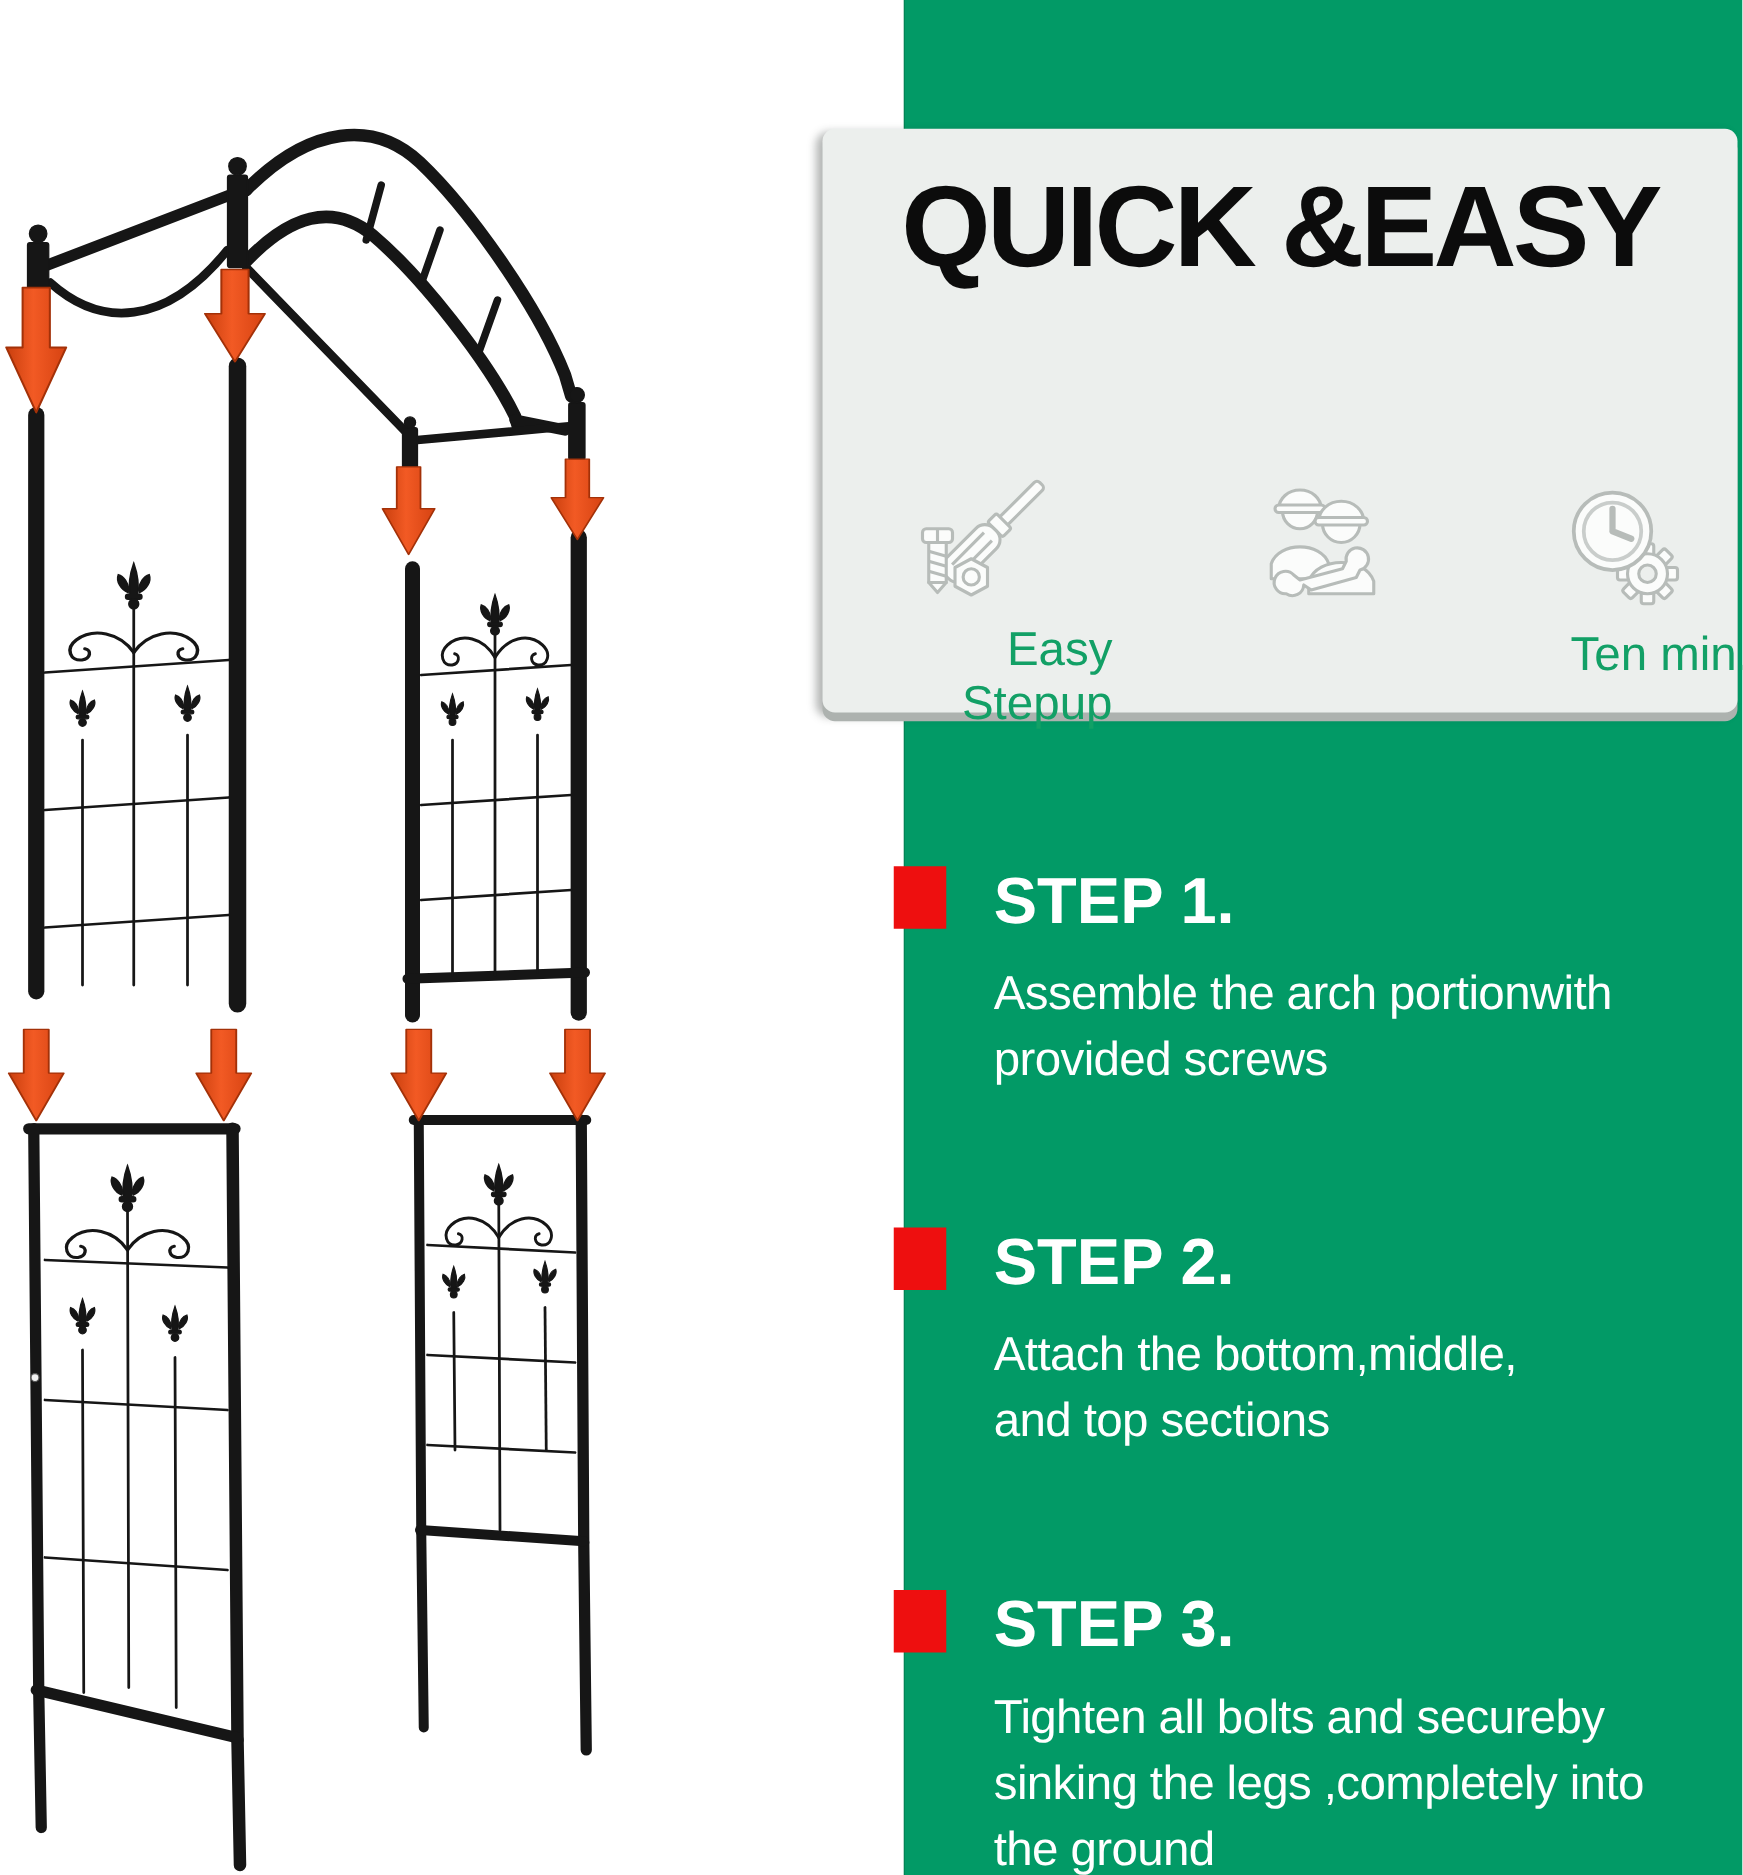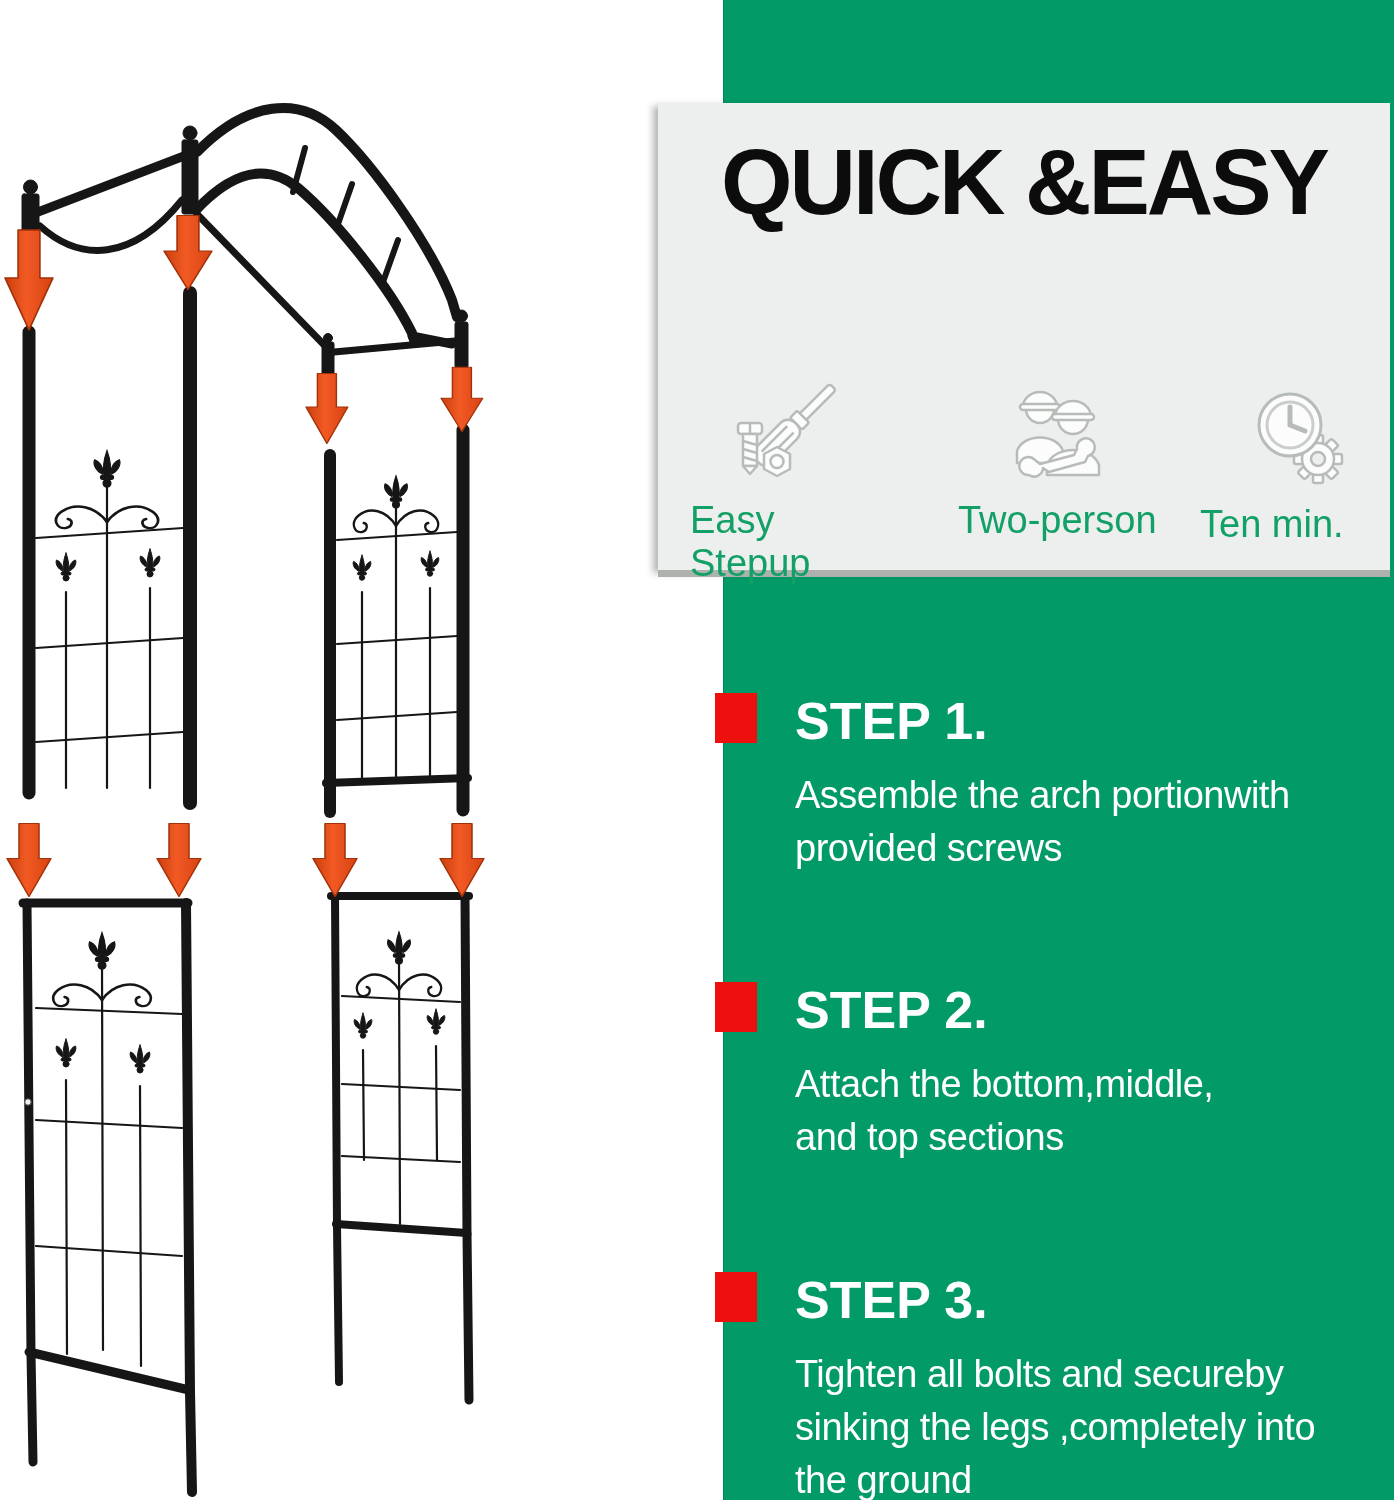--- a/index.html
+++ b/index.html
@@ -9,25 +9,26 @@
   }
   .green-band{
     position:absolute;left:723px;top:0;width:671px;height:1500px;
     background:#029a66;border-left:1px solid rgba(0,70,40,.25);
   }
   .diagram-svg{position:absolute;left:0;top:0;}
   .card{
     position:absolute;left:658px;top:103px;width:732px;height:467px;
     background:#ecefed;z-index:2;
     box-shadow:0 7px 0 #adb2af, -5px 3px 7px rgba(40,45,42,.35);
+    border-radius:10px;
   }
   .card-title{margin-top:34px;text-align:center;color:#0c0c0c;
     font-weight:700;font-size:92px;line-height:90px;letter-spacing:-3px;}
   .features{position:absolute;left:0;top:268px;width:732px;height:190px;}
-  .feature{position:absolute;width:200px;text-align:left;}
+  .feature{position:absolute;width:200px;text-align:right;}
   .feature .f-icon{display:block;margin:0 auto;}
   .f-label{font-size:38px;color:#12a066;letter-spacing:0;margin-top:2px;}
   .feature-0{left:32px;top:6px;}
   .feature-1{left:300px;top:0;}
   .feature-2{left:542px;top:10px;}
   .feature-2 .f-label{margin-top:10px;}
   .step{position:absolute;left:715px;z-index:3;}
   .step .marker{position:absolute;left:0;top:0;width:42px;height:50px;background:#ee0f0f;}
   .step .step-content{margin-left:80px;width:620px;color:#ffffff;}
   .step h2{margin:0;font-size:52px;line-height:56px;font-weight:700;letter-spacing:0;}
@@ -229,21 +230,20 @@
             <path d="M24,80 C30,62 64,62 70,80 L70,92 L24,92 Z"></path>
             <circle cx="80" cy="48" r="15"></circle>
             <path d="M62,46 a18,16 0 0 1 36,0 Z"></path>
             <rect x="59" y="43" width="42" height="6" rx="3"></rect>
             <path d="M54,94 C61,74 99,74 106,94 L106,104 L54,104 Z"></path>
             <g>
               <path d="M36,104 a9,9 0 1 1 6,-15 l5,4 34,-9 3,-6 a9,9 0 1 1 11,7 l-3,6 -36,10 -6,-4 a9,9 0 0 1 -14,7 Z" fill="#fbfcfb"></path>
             </g>
           </g>
         </svg>
-        <div class="f-label">Two-person</div>
       </div>
 
       <div class="feature feature-2">
         <svg class="f-icon" width="116" height="112" viewBox="0 0 116 112">
           <g fill="#fbfcfb" stroke="#c2c6c4" stroke-width="3">
             <g transform="translate(76,78)">
               <g fill="#fbfcfb" stroke="#b7bcb9" stroke-width="2.5">
                 <rect x="-5" y="-24" width="10" height="10" rx="2"></rect>
                 <rect x="-5" y="14" width="10" height="10" rx="2"></rect>
                 <rect x="-24" y="-5" width="10" height="10" rx="2"></rect>

